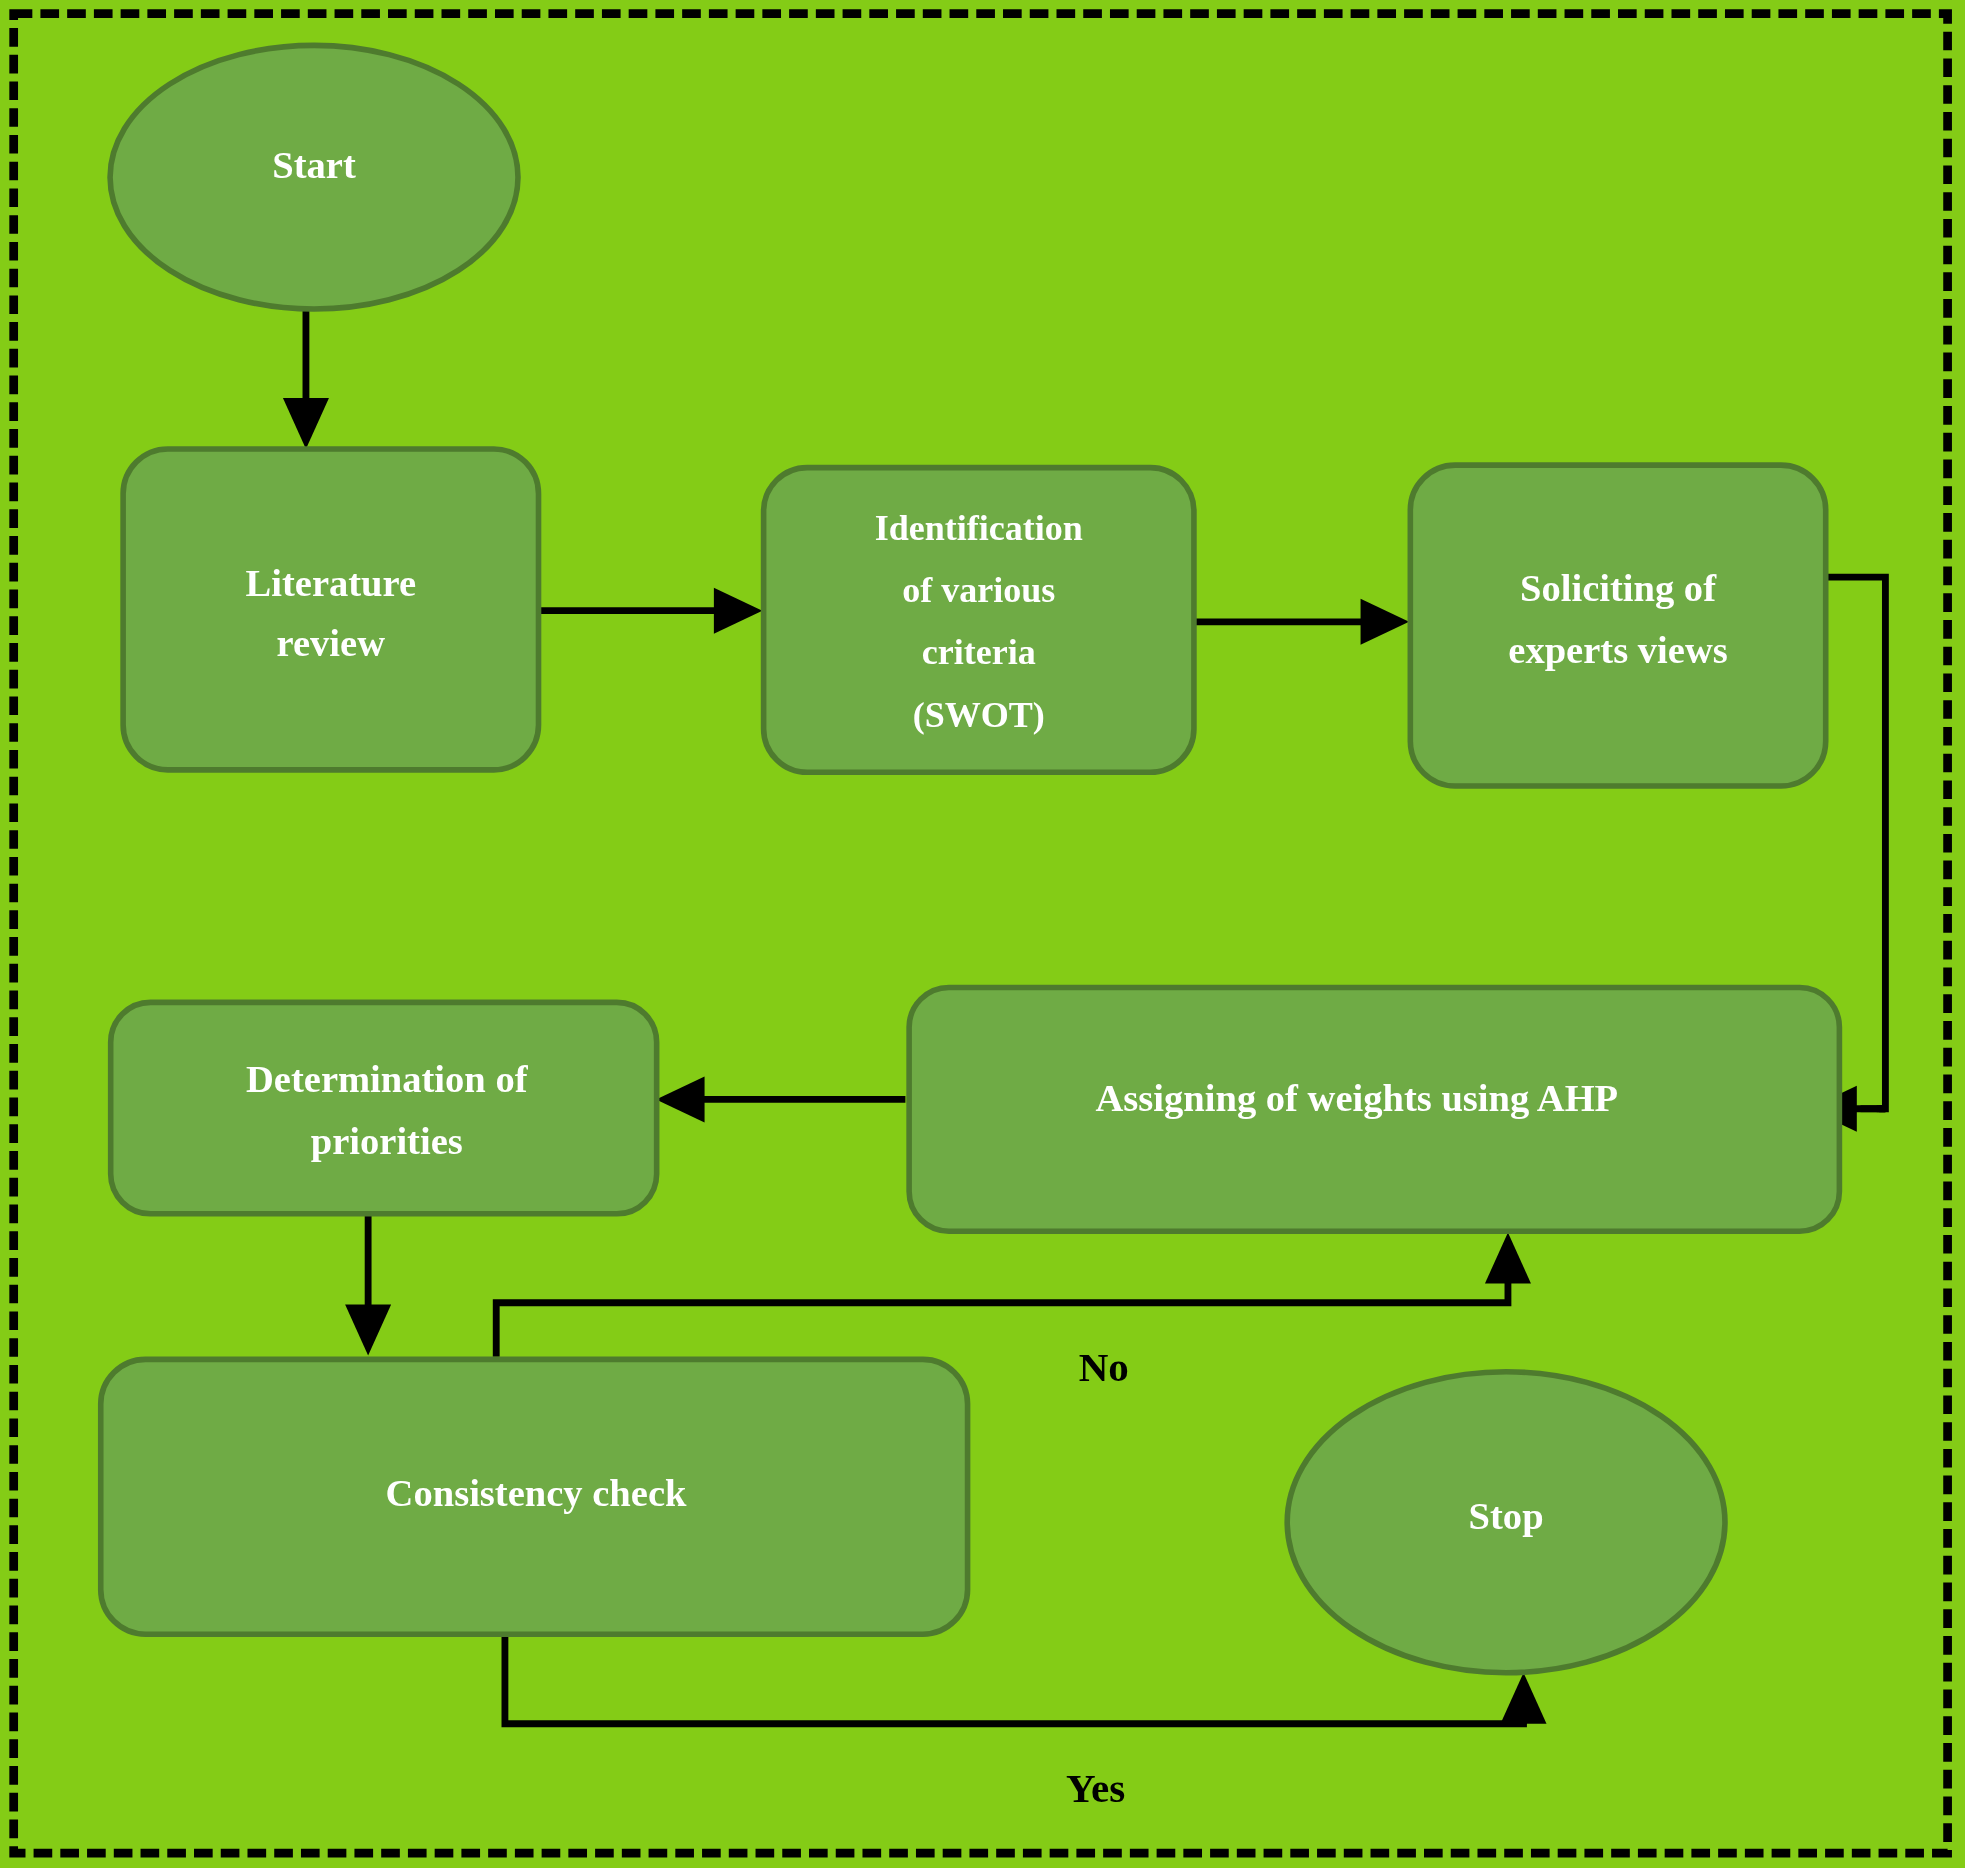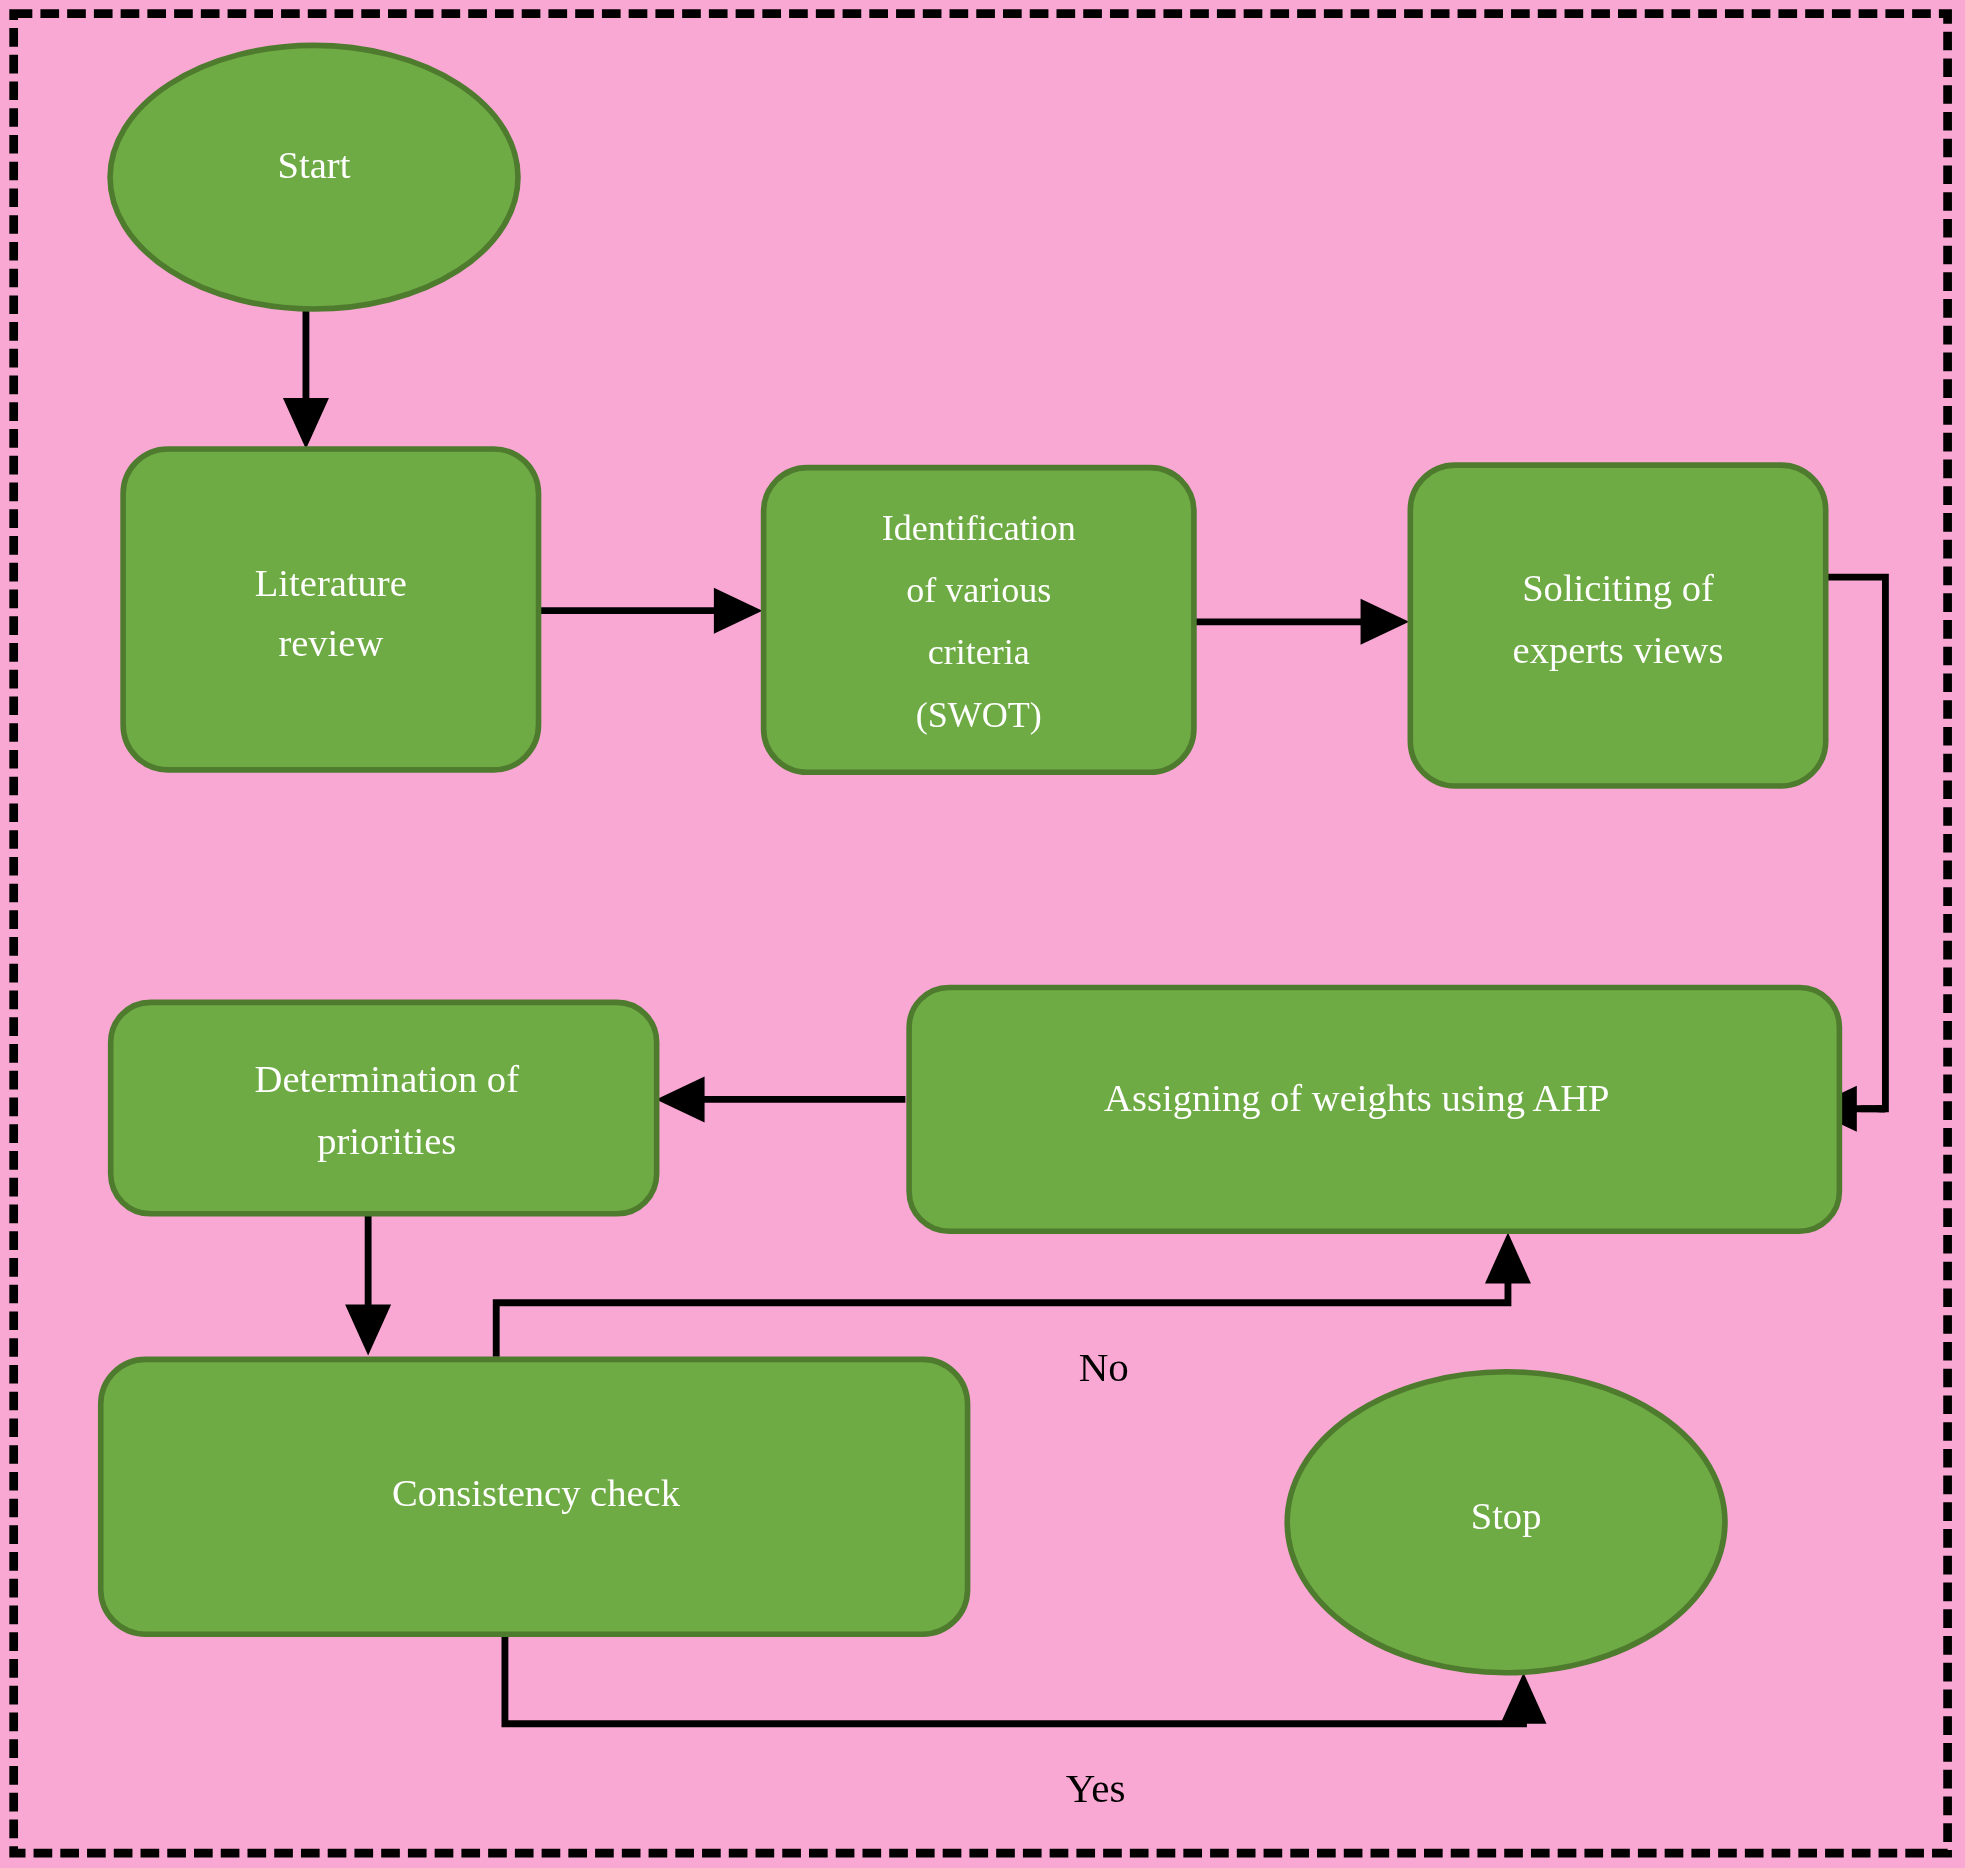--- a/index.html
+++ b/index.html
@@ -64,21 +64,21 @@
   .frame-border {
     fill: none;
     stroke: #000000;
     stroke-width: 14;
     stroke-dasharray: 30 13;
   }
 </style>
 </head>
 <body>
 
-<div id="flowchart-root" style="background: #f9a8d4;">
+<div id="flowchart-root" style="background: #84cc16; font-weight: bold;">
 
   <svg class="diagram" viewBox="0 0 3160 3004" xmlns="http://www.w3.org/2000/svg">
 
     <rect class="frame-border" x="22" y="22" width="3110" height="2958" stroke="#000000"></rect>
 
     <g>
       <line class="edge-line" x1="492" y1="498" x2="492" y2="672" stroke="#000000"></line>
       <polygon class="edge-head" points="492,722 455,640 529,640" fill="#000000"></polygon>
     </g>
 

